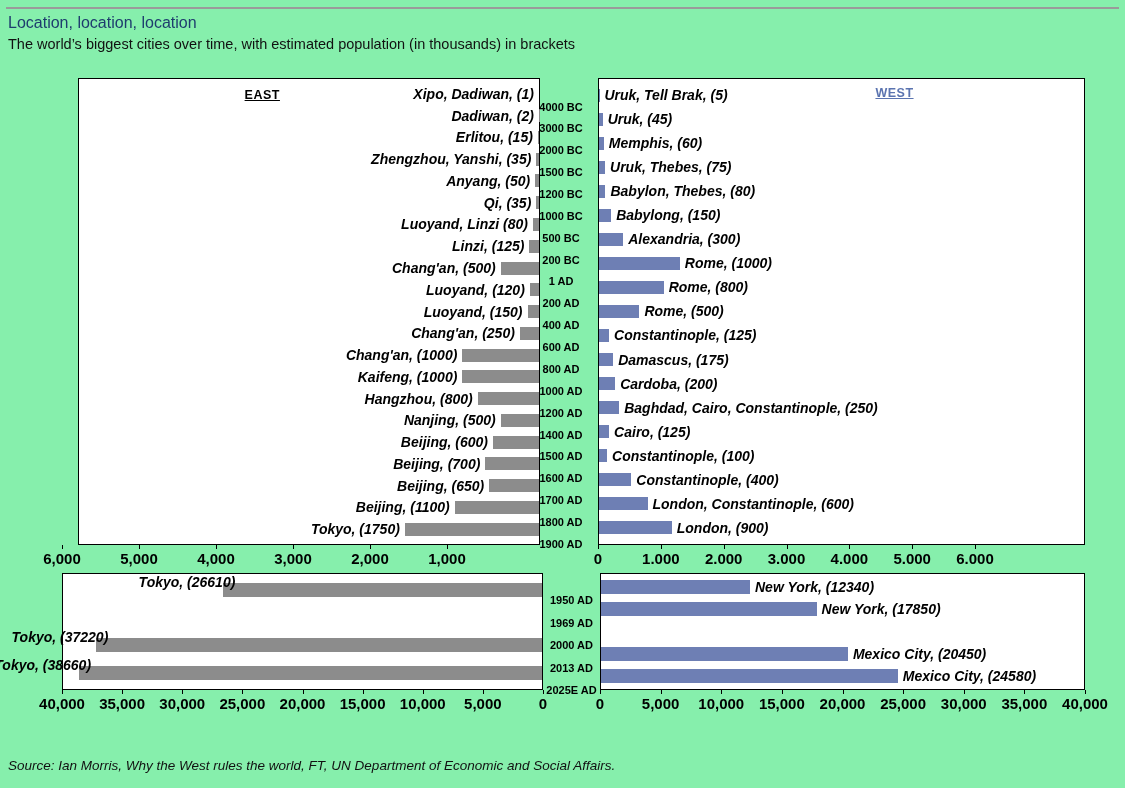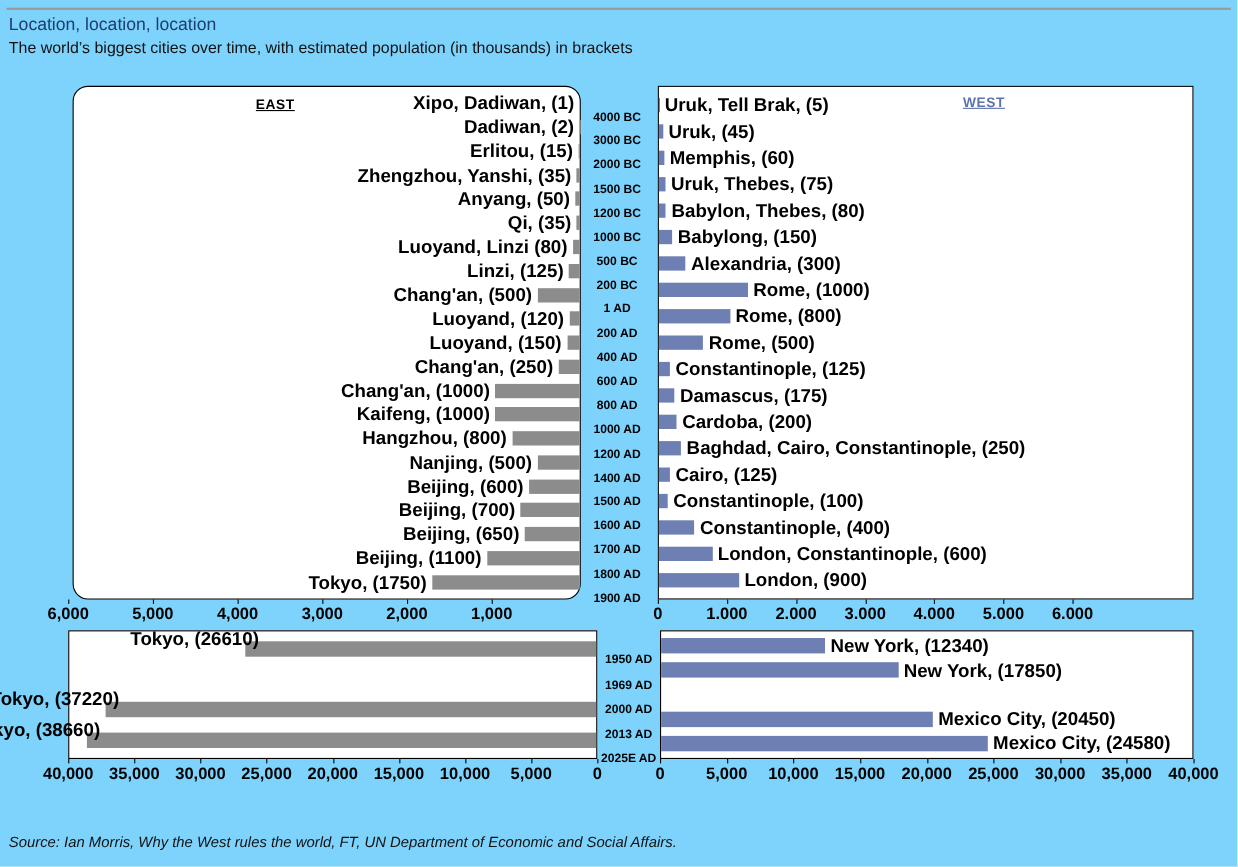--- a/index.html
+++ b/index.html
@@ -1,46 +1,46 @@
 <!DOCTYPE html>
 <html><head>
 <meta charset="utf-8">
 <style>
   html,body{margin:0;padding:0;background:#fff;}
   body{font-family:"Liberation Sans",sans-serif;color:#000;}
-  #stage{position:relative;width:1125px;height:788px;background:#7dd3fc;overflow:hidden;}
+  #stage{position:relative;width:1125px;height:788px;background:#86efac;overflow:hidden;}
   .top-rule{position:absolute;left:6px;top:7px;width:1113px;height:2px;background:#9a9a9a;}
   .title{position:absolute;left:8px;top:14px;font-size:16px;color:#1e3c6e;}
   .subtitle{position:absolute;left:8px;top:36px;font-size:14.5px;color:#111;}
   .source{position:absolute;left:8px;top:758px;font-size:13.5px;font-style:italic;color:#111;}
 
   .section{position:absolute;left:62px;width:1023px;}
   .sec-top{top:78px;height:467px;}
   .sec-bottom{top:573px;height:117px;}
 
   .pbox{position:absolute;top:0;height:100%;border:1.5px solid #000;box-sizing:border-box;background:#fff;}
   .ccol{position:absolute;top:0;height:100%;}
-  .sec-top .box-east{left:4px;width:462px;border-radius:14px;}
+  .sec-top .box-east{left:16px;width:462px;}
   .sec-top .col-center{left:462px;width:74px;}
   .sec-top .box-west{left:536px;width:487px;}
   .sec-bottom .box-east{left:0;width:481px;}
   .sec-bottom .col-center{left:481px;width:57px;}
   .sec-bottom .box-west{left:538px;width:485px;}
 
   .rows{display:flex;flex-direction:column;height:100%;box-sizing:border-box;padding:4px 0;}
   .sec-bottom .rows{padding:2px 0;}
   .row{flex:1;display:flex;align-items:center;position:relative;min-height:0;}
   .row.east{justify-content:flex-end;}
   .row.west{justify-content:flex-start;}
   .row.center{justify-content:center;}
   .bar{height:13px;flex:0 0 auto;}
   .sec-bottom .bar{height:14px;}
   .east .bar{background:#8c8c8c;}
   .west .bar{background:#6e7fb4;}
-  .blabel{font-size:17px;font-weight:bold;white-space:nowrap;padding:0 5px;line-height:1;}
+  .blabel{font-size:14px;font-weight:bold;white-space:nowrap;padding:0 5px;line-height:1;font-style:italic;}
   .era{font-size:11px;font-weight:bold;text-align:left;line-height:1.15;margin-top:28px;}
   .lbl-above-west{position:absolute;right:4px;top:-10px;padding:0;}
   .lbl-above-east{position:absolute;bottom:15px;padding:0;}
 
   .hdr{position:absolute;font-size:12.5px;font-weight:bold;text-decoration:underline;letter-spacing:.5px;}
   .hdr-east{left:36%;top:9px;color:#000;}
   .hdr-west{left:57%;top:7px;color:#5b74b0;}
 
   .axis{position:absolute;height:22px;}
   .sec-top .axis{top:467px;}

